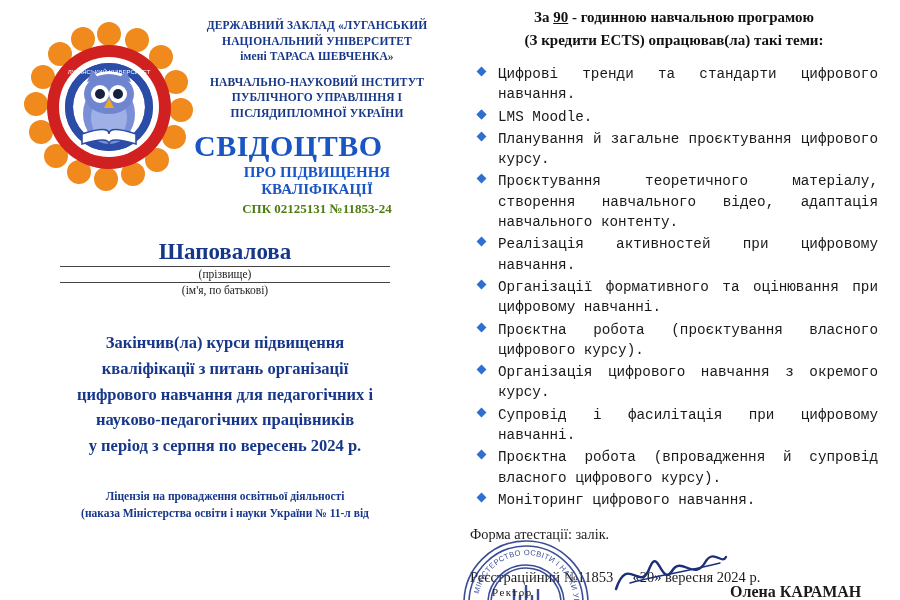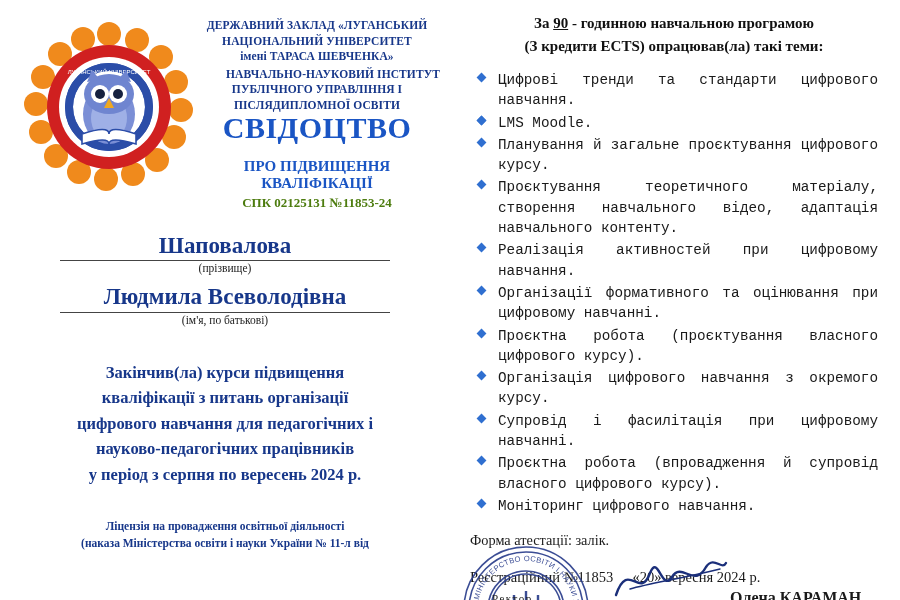--- a/index.html
+++ b/index.html
@@ -50,38 +50,37 @@
     padding-top: 10px;
   }
   .org .line {
     font-weight: bold;
     font-size: 11.5px;
     color: #17378a;
     line-height: 1.35;
     letter-spacing: .1px;
   }
   .org .block2 {
-    margin-top: 2px;
-    text-align: right;
+    margin-top: 10px;
   }
   .svidoctvo {
-    margin-top: 0;
-    text-align: center;
+    margin-top: 10px;
+    text-align: left;
     font-weight: bold;
     color: #1a55c4;
     font-size: 30px;
     letter-spacing: .5px;
     line-height: 1;
   }
   .svid-sub {
     text-align: center;
     font-weight: bold;
     color: #1a55c4;
     font-size: 15px;
-    margin-top: 15px;
+    margin-top: 3px;
     line-height: 1.1;
   }
   .spk {
     text-align: center;
     font-weight: bold;
     color: #4d7c0f;
     font-size: 13px;
     margin-top: 4px;
   }
   .name-block {
@@ -127,21 +126,21 @@
     font-weight: bold;
     color: #17378a;
     font-size: 11.5px;
     line-height: 1.5;
     padding: 0 36px;
   }
   
   .right {
     width: 450px;
     position: relative;
-    padding: 12px 22px 0 20px;
+    padding: 6px 22px 0 20px;
     box-sizing: border-box;
   }
   .prog-head {
     text-align: center;
     font-weight: bold;
     font-size: 15px;
     color: #111;
     line-height: 1.5;
   }
   .prog-head .u {
@@ -302,33 +301,32 @@
           </g>
         </svg>
       </div>
 
       <div class="org">
         <div class="line">ДЕРЖАВНИЙ ЗАКЛАД «ЛУГАНСЬКИЙ</div>
         <div class="line">НАЦІОНАЛЬНИЙ УНІВЕРСИТЕТ</div>
         <div class="line">імені ТАРАСА ШЕВЧЕНКА»</div>
         <div class="line block2">НАВЧАЛЬНО-НАУКОВИЙ ІНСТИТУТ</div>
         <div class="line">ПУБЛІЧНОГО УПРАВЛІННЯ І</div>
-        <div class="line">ПІСЛЯДИПЛОМНОЇ ОСВІТИ</div>
+        <div class="line">ПІСЛЯДИПЛОМНОЇ УКРАЇНИ</div>
 
         <div class="svidoctvo">СВІДОЦТВО</div>
         <div class="svid-sub">ПРО ПІДВИЩЕННЯ КВАЛІФІКАЦІЇ</div>
         <div class="spk">СПК 02125131 №11853-24</div>
       </div>
     </div>
 
     <div class="name-block">
       <div class="surname">Шаповалова</div>
       <div class="rule"></div>
       <div class="caption">(прізвище)</div>
-      <div class="firstname">Людмила Всеволодівна</div>
       <div class="rule"></div>
       <div class="caption">(ім'я, по батькові)</div>
     </div>
 
     <div class="body-text">
       <div>Закінчив(ла) курси підвищення</div>
       <div>кваліфікації з питань організації</div>
       <div>цифрового навчання для педагогічних і</div>
       <div>науково-педагогічних працівників</div>
       <div>у період з серпня по вересень 2024 р.</div>

